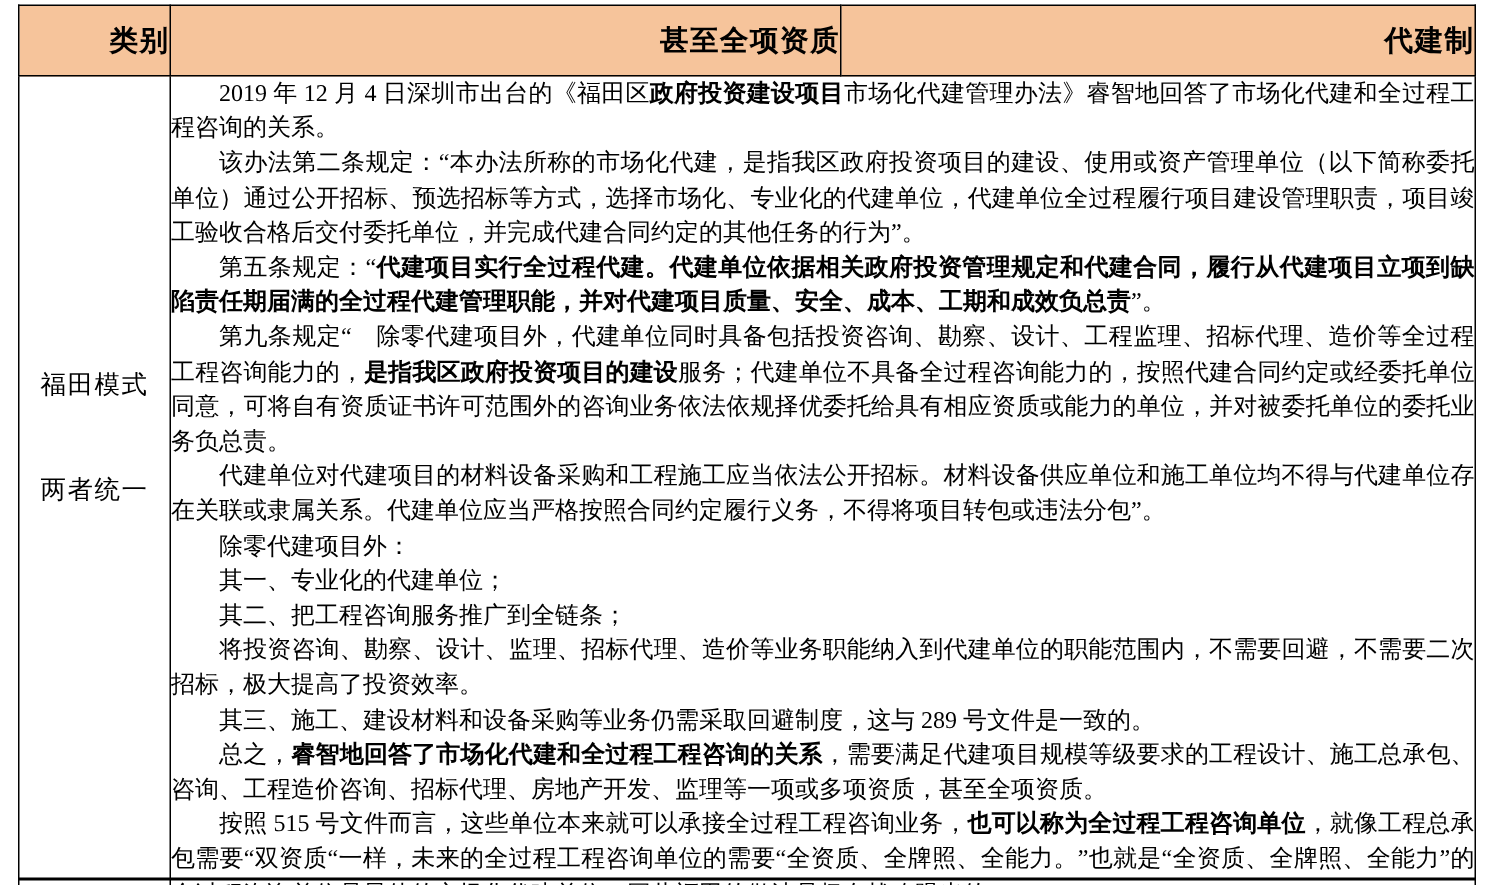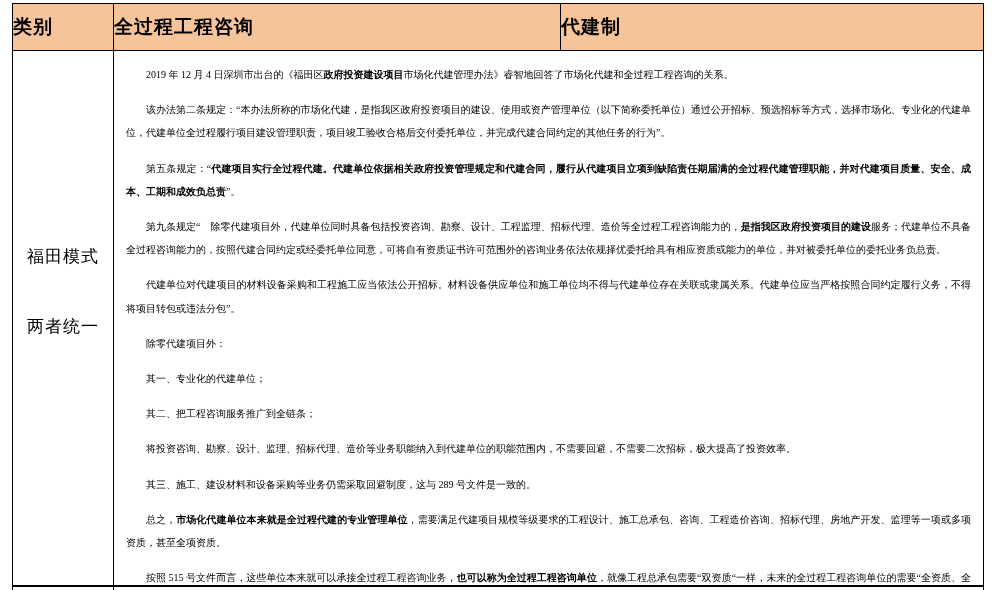--- a/index.html
+++ b/index.html
@@ -27,21 +27,21 @@
   .doc-table td {
     border: 1px solid #000000;
     padding: 0;
     vertical-align: top;
   }
 
   
   .hdr td {
     background: #F6C49B;
     height: 46px;
-    text-align: left;
+    text-align: right;
     vertical-align: middle;
     font-weight: bold;
     font-size: 19px;
     font-family: "Liberation Sans", "DejaVu Sans", sans-serif;
     letter-spacing: 1px;
   }
 
   .col-category { width: 101px; }
   .col-consult  { width: 447px; }
   .col-agent    { width: 423px; }
@@ -68,25 +68,25 @@
     font-family: "Liberation Serif", "DejaVu Serif", serif;
     text-align: center;
   }
   .cat-gap { height: 48px; }
 
   .content-cell {
     padding: 5px 8px 0 7px;
   }
 
   .para {
-    font-size: 10px;
+    font-size: 16px;
     line-height: 23.2px;
     text-align: justify;
     text-justify: inter-ideograph;
-    margin: 12px;
+    margin: 0;
     text-indent: 2em;
     word-break: break-all;
   }
   .b { font-weight: bold; }
 
   
   .page-rule {
     position: absolute;
     left: 12px;
     top: 585px;
@@ -103,21 +103,21 @@
     <col class="col-category">
     <col class="col-consult">
     <col class="col-agent">
   </colgroup>
   <tbody>
     <tr class="hdr">
       <td>
         <span>类别</span>
       </td>
       <td>
-        <span>全过程工程咨询</span>
+        <span>甚至全项资质</span>
       </td>
       <td>
         <span>代建制</span>
       </td>
     </tr>
     <tr class="body-row">
       <td class="cat-cell">
         <div class="cat-inner">
           <div class="cat-line">福田模式</div>
           <div class="cat-gap"></div>
@@ -129,21 +129,21 @@
             <div class="para"><span>2019 年 12 月 4 日深圳市出台的《福田区</span><span class="b">政府投资建设项目</span><span>市场化代建管理办法》睿智地回答了市场化代建和全过程工程咨询的关系。</span></div>
             <div class="para"><span>该办法第二条规定：“本办法所称的市场化代建，是指我区政府投资项目的建设、使用或资产管理单位（以下简称委托单位）通过公开招标、预选招标等方式，选择市场化、专业化的代建单位，代建单位全过程履行项目建设管理职责，项目竣工验收合格后交付委托单位，并完成代建合同约定的其他任务的行为”。</span></div>
             <div class="para"><span>第五条规定：“</span><span class="b">代建项目实行全过程代建。代建单位依据相关政府投资管理规定和代建合同，履行从代建项目立项到缺陷责任期届满的全过程代建管理职能，并对代建项目质量、安全、成本、工期和成效负总责</span><span>”。</span></div>
             <div class="para"><span>第九条规定“　除零代建项目外，代建单位同时具备包括投资咨询、勘察、设计、工程监理、招标代理、造价等全过程工程咨询能力的，</span><span class="b">是指我区政府投资项目的建设</span><span>服务；代建单位不具备全过程咨询能力的，按照代建合同约定或经委托单位同意，可将自有资质证书许可范围外的咨询业务依法依规择优委托给具有相应资质或能力的单位，并对被委托单位的委托业务负总责。</span></div>
             <div class="para"><span>代建单位对代建项目的材料设备采购和工程施工应当依法公开招标。材料设备供应单位和施工单位均不得与代建单位存在关联或隶属关系。代建单位应当严格按照合同约定履行义务，不得将项目转包或违法分包”。</span></div>
             <div class="para"><span>除零代建项目外：</span></div>
             <div class="para"><span>其一、专业化的代建单位；</span></div>
             <div class="para"><span>其二、把工程咨询服务推广到全链条；</span></div>
             <div class="para"><span>将投资咨询、勘察、设计、监理、招标代理、造价等业务职能纳入到代建单位的职能范围内，不需要回避，不需要二次招标，极大提高了投资效率。</span></div>
             <div class="para"><span>其三、施工、建设材料和设备采购等业务仍需采取回避制度，这与 289 号文件是一致的。</span></div>
-            <div class="para"><span>总之，</span><span class="b">市场化代建单位本来就是全过程代建的专业管理单位</span><span>，需要满足代建项目规模等级要求的工程设计、施工总承包、咨询、工程造价咨询、招标代理、房地产开发、监理等一项或多项资质，甚至全项资质。</span></div>
+            <div class="para"><span>总之，</span><span class="b">睿智地回答了市场化代建和全过程工程咨询的关系</span><span>，需要满足代建项目规模等级要求的工程设计、施工总承包、咨询、工程造价咨询、招标代理、房地产开发、监理等一项或多项资质，甚至全项资质。</span></div>
             <div class="para"><span>按照 515 号文件而言，这些单位本来就可以承接全过程工程咨询业务，</span><span class="b">也可以称为全过程工程咨询单位</span><span>，就像工程总承包需要“双资质“一样，未来的全过程工程咨询单位的需要“全资质、全牌照、全能力。”也就是“全资质、全牌照、全能力”的全过程咨询单位是最佳的市场化代建单位，因此福田的做法是极有战略眼光的。</span></div>
             <div class="para"><span>笼罩在代建制光环下的有一个“</span><span class="b">预选库</span><span>”，这是个金光闪闪的“</span><span class="b">黄马甲</span><span>”，这有违于《招标投标法》，因为满足代建项目规模等级要</span></div>
           </div>
       </td>
     </tr>
   </tbody>
 </table>
 
 <div class="page-rule"></div>
 

